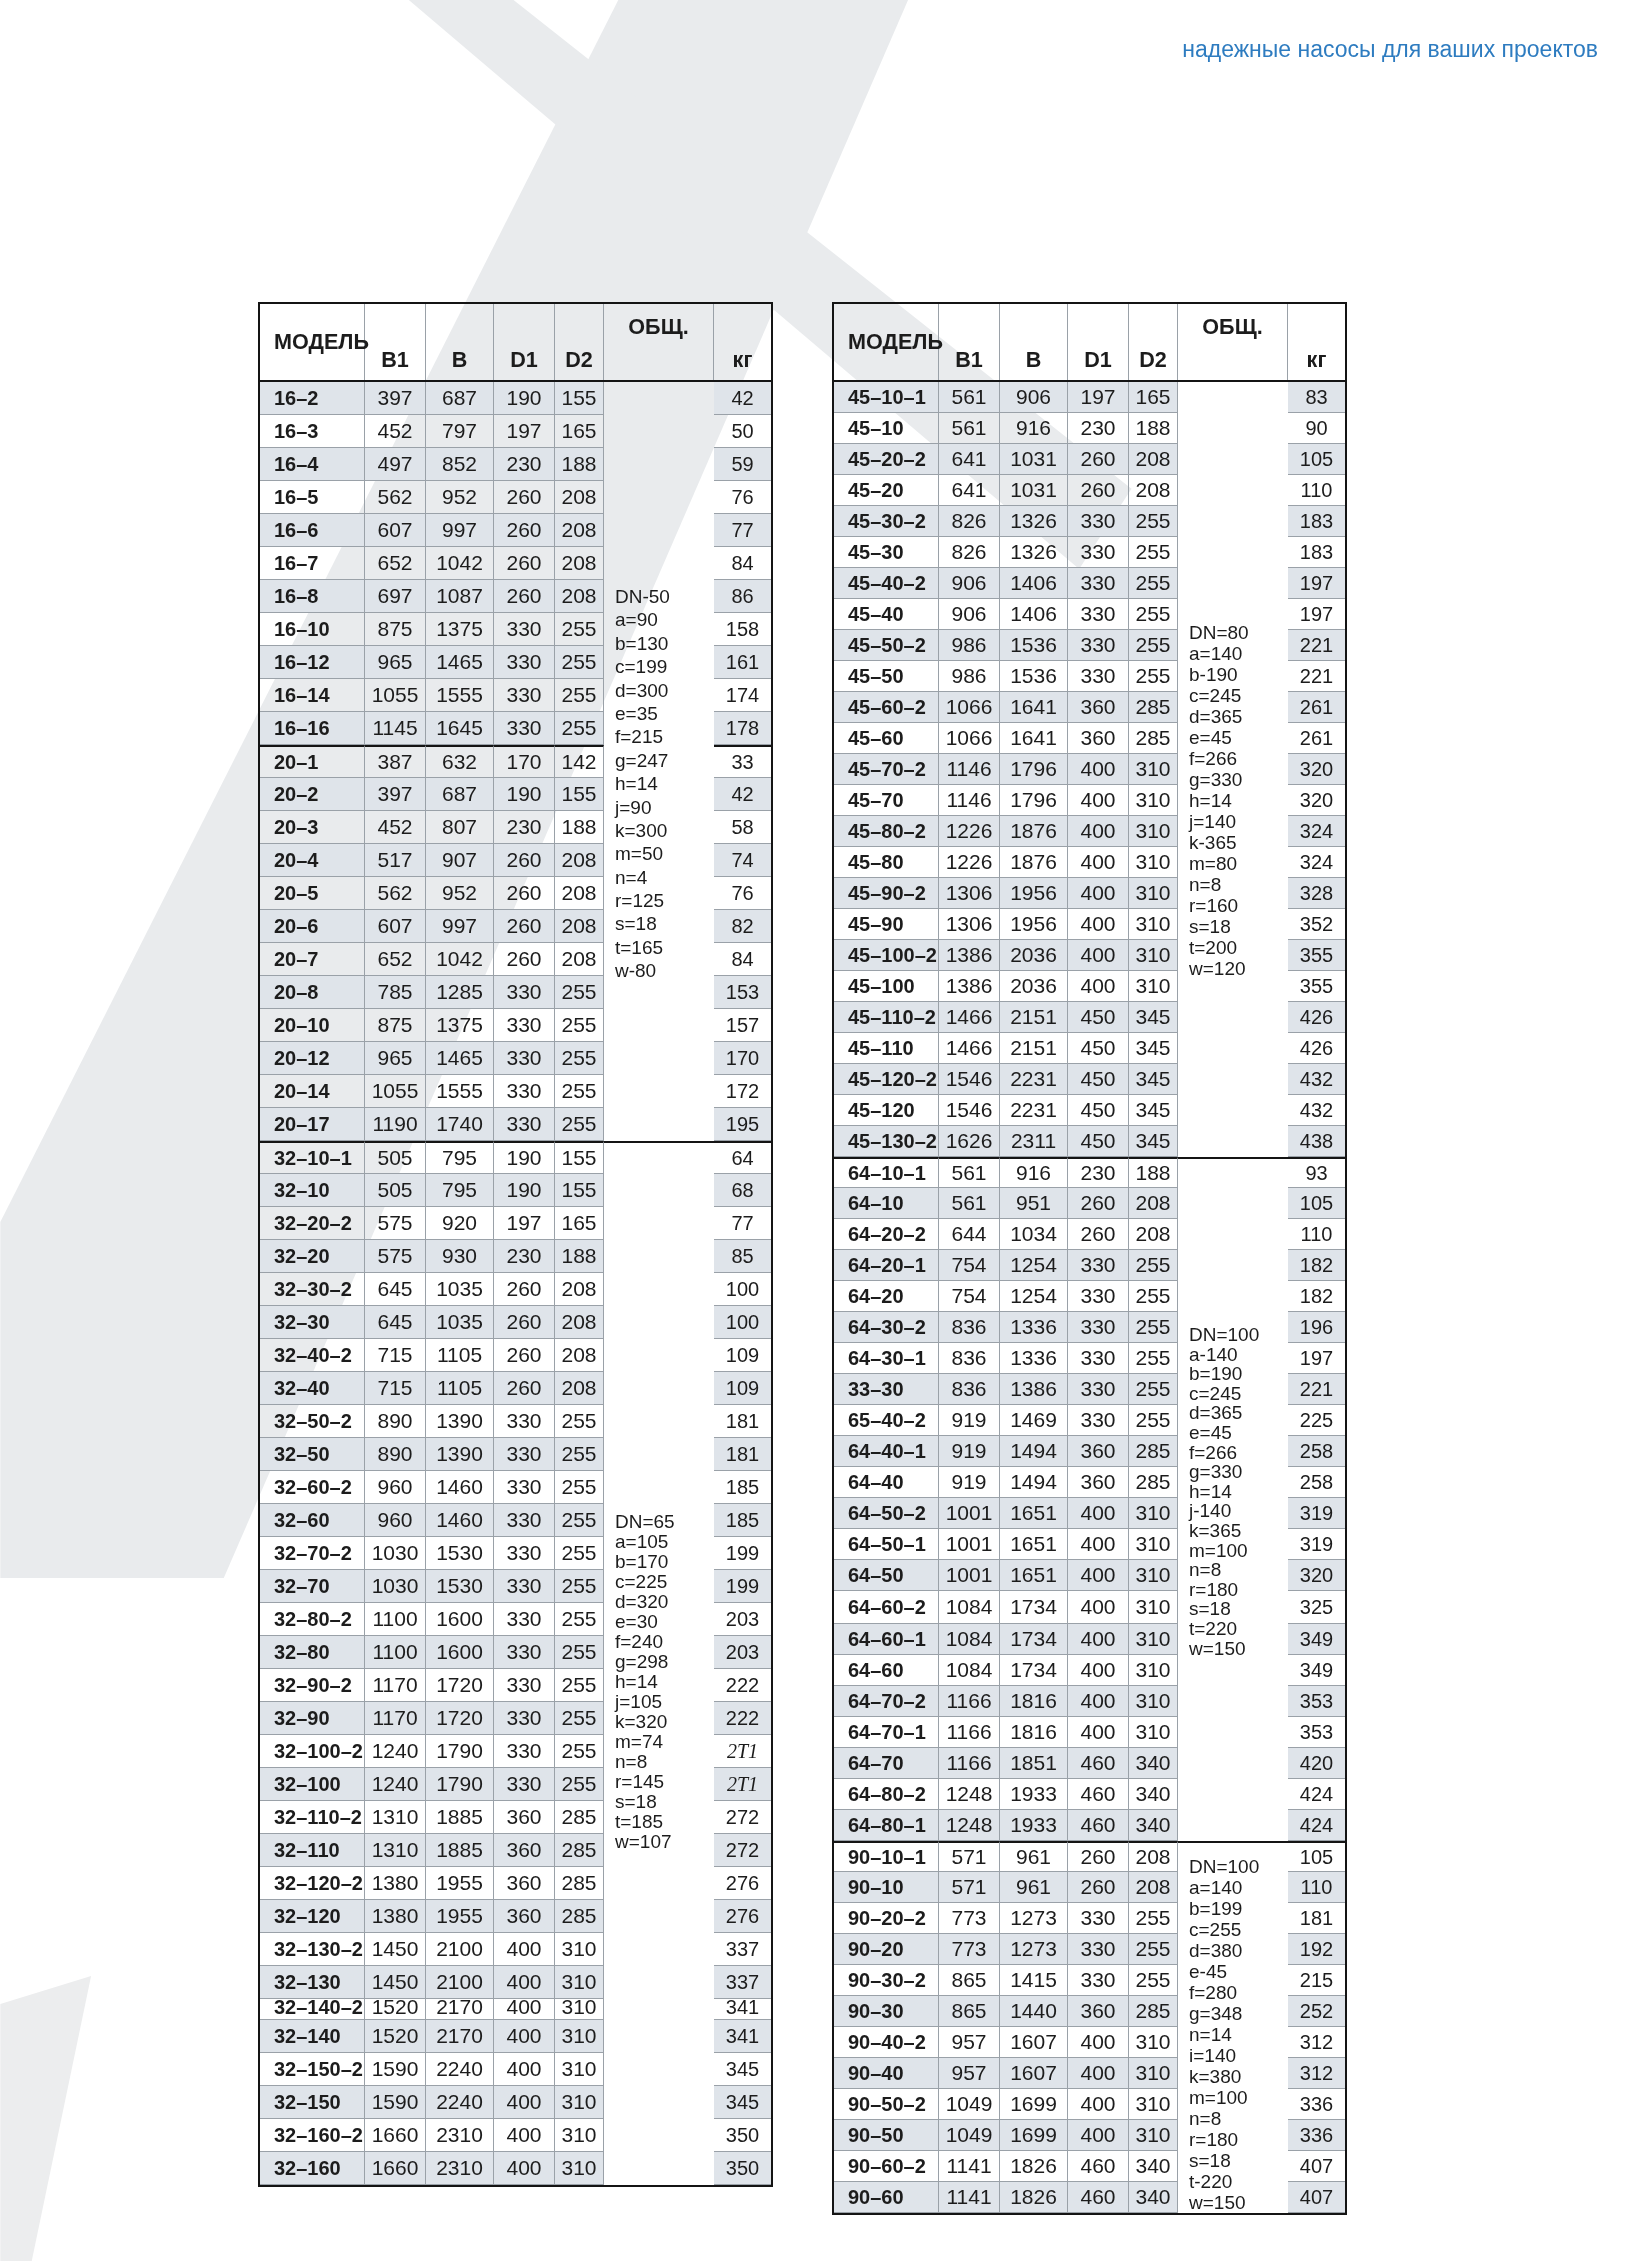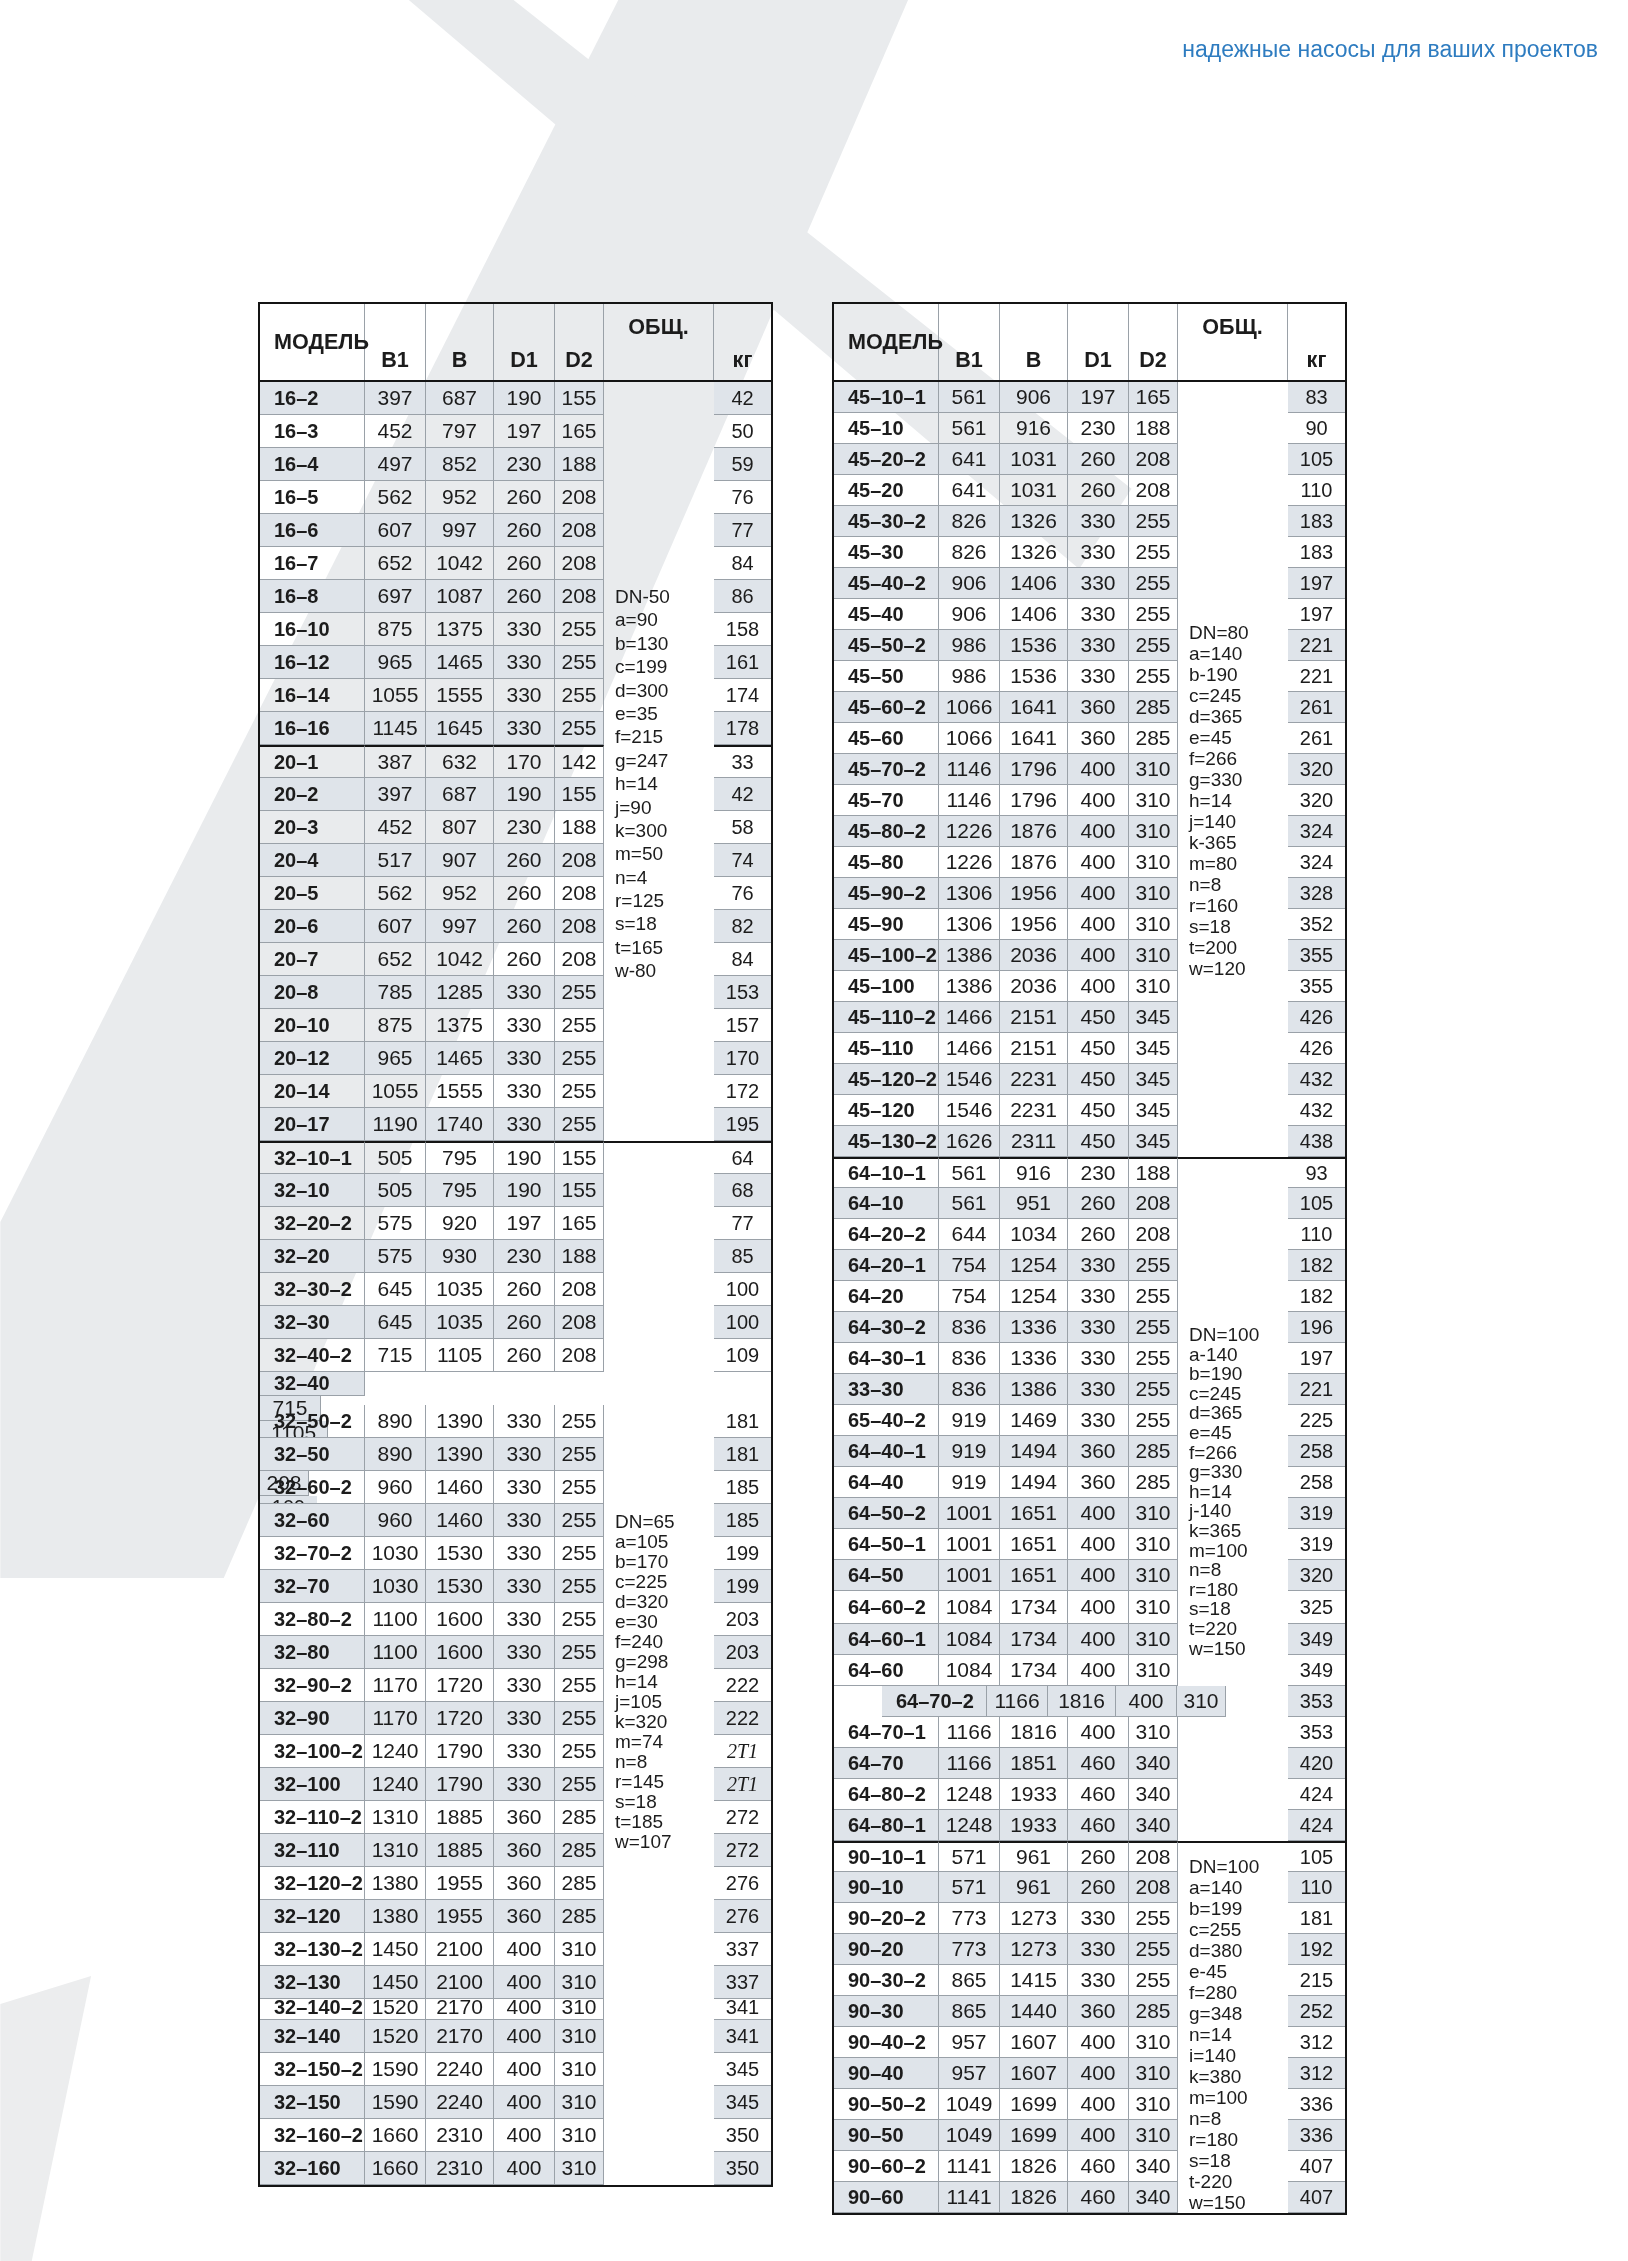--- a/index.html
+++ b/index.html
@@ -337,21 +337,21 @@
         </div>
         <div class="row" style="height: 33px;">
           <div class="c-model">32–40–2</div>
           <div class="c-num">715</div>
           <div class="c-num">1105</div>
           <div class="c-num">260</div>
           <div class="c-num">208</div>
           <div class="c-gap"></div>
           <div class="c-kg">109</div>
         </div>
-        <div class="row shaded" style="height: 33px; flex-direction: column;">
+        <div class="row shaded" style="height: 33px;">
           <div class="c-model">32–40</div>
           <div class="c-num">715</div>
           <div class="c-num">1105</div>
           <div class="c-num">260</div>
           <div class="c-num">208</div>
           <div class="c-gap"></div>
           <div class="c-kg">109</div>
         </div>
         <div class="row" style="height: 33px;">
           <div class="c-model">32–50–2</div>
@@ -992,21 +992,21 @@
         </div>
         <div class="row" style="height: 31px;">
           <div class="c-model">64–60</div>
           <div class="c-num">1084</div>
           <div class="c-num">1734</div>
           <div class="c-num">400</div>
           <div class="c-num">310</div>
           <div class="c-gap"></div>
           <div class="c-kg">349</div>
         </div>
-        <div class="row shaded" style="height: 31px; padding-left: 48px;">
+        <div class="row shaded" style="height: 31px;">
           <div class="c-model">64–70–2</div>
           <div class="c-num">1166</div>
           <div class="c-num">1816</div>
           <div class="c-num">400</div>
           <div class="c-num">310</div>
           <div class="c-gap"></div>
           <div class="c-kg">353</div>
         </div>
         <div class="row" style="height: 31px;">
           <div class="c-model">64–70–1</div>

